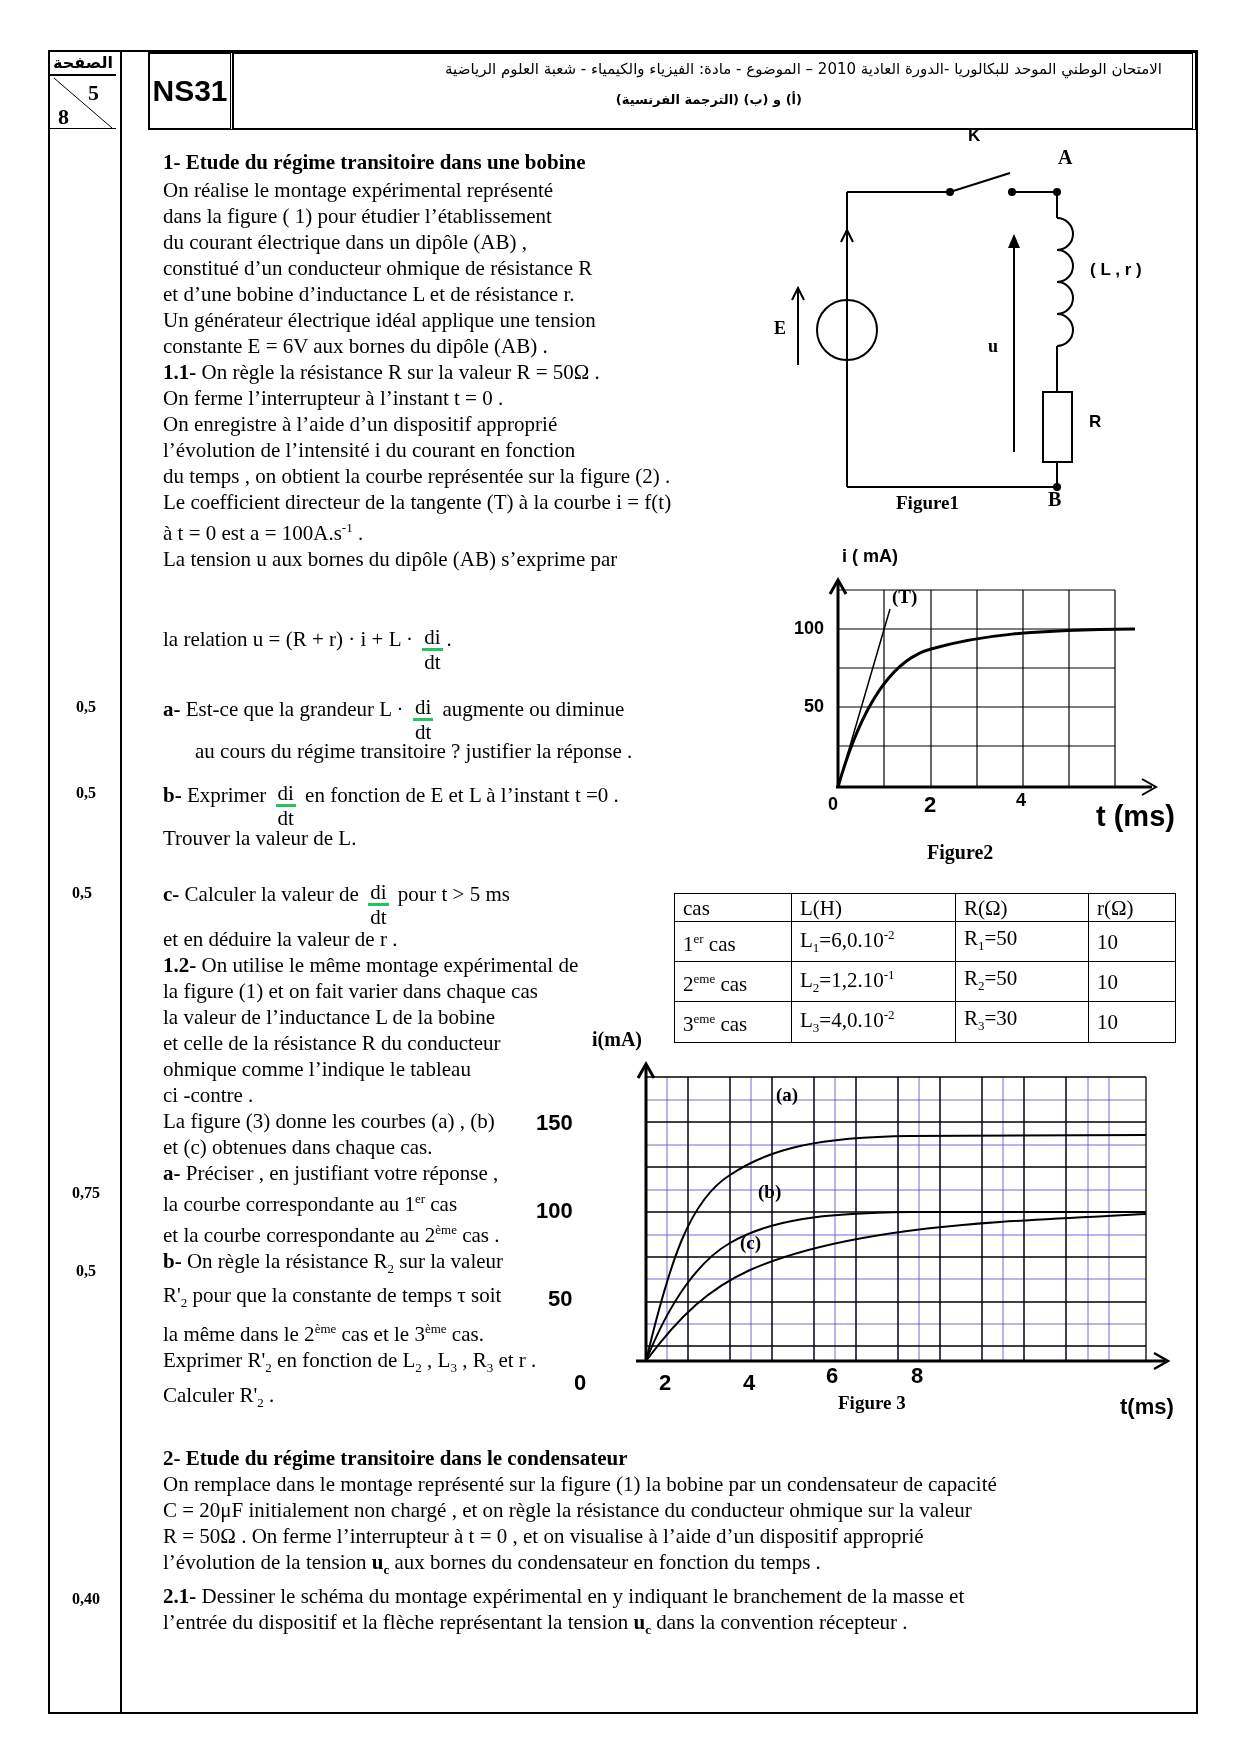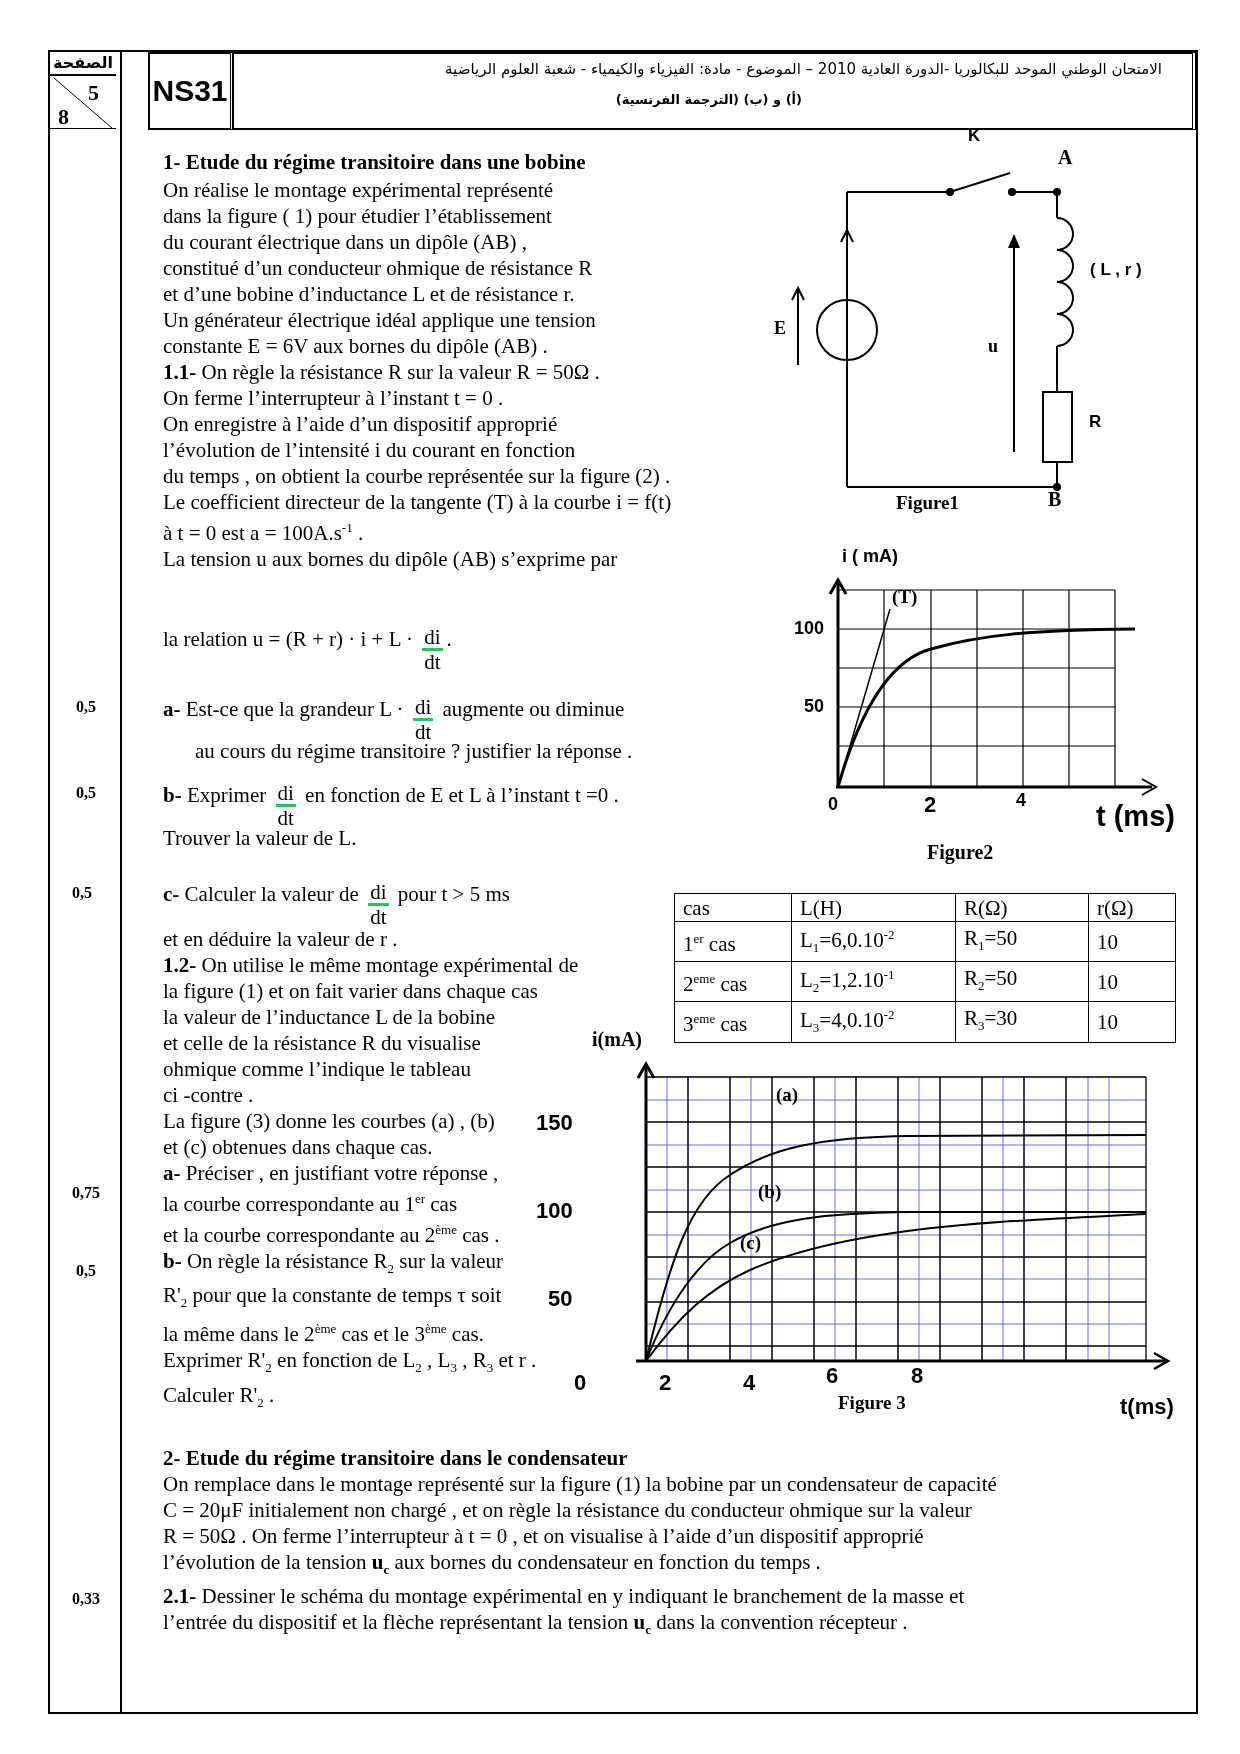--- a/index.html
+++ b/index.html
@@ -45,21 +45,21 @@
 <div class="abs title-box">
   <div class="abs title-l1">الامتحان الوطني الموحد للبكالوريا -الدورة العادية 2010 – الموضوع - مادة: الفيزياء والكيمياء - شعبة العلوم الرياضية</div>
   <div class="abs title-l2">(أ) و (ب) (الترجمة الفرنسية)</div>
 </div>
 
 <div class="abs score" style="top:698px">0,5</div>
 <div class="abs score" style="top:784px">0,5</div>
 <div class="abs score" style="top:884px;left:56px">0,5</div>
 <div class="abs score" style="top:1184px">0,75</div>
 <div class="abs score" style="top:1262px">0,5</div>
-<div class="abs score" style="top:1590px">0,33</div>
+<div class="abs score" style="top:1590px">0,40</div>
 
 <div class="abs txt b" style="left:163px;top:149px;">1- Etude du régime transitoire dans une bobine</div>
 <div class="abs" style="left:163px;top:177px;">
   <div class="txt">On réalise le montage expérimental représenté</div>
   <div class="txt">dans la figure ( 1)  pour étudier l’établissement</div>
   <div class="txt">du courant électrique dans un dipôle (AB) ,</div>
   <div class="txt">constitué d’un conducteur ohmique de résistance R</div>
   <div class="txt">et d’une bobine d’inductance L et de résistance r.</div>
   <div class="txt">Un générateur électrique idéal applique une tension</div>
   <div class="txt">constante E = 6V  aux bornes du dipôle (AB) .</div>
@@ -89,21 +89,21 @@
 
 <div class="abs txt" style="left:163px;top:865px;">
   <span class="b">c-</span><span>  Calculer la valeur de </span><span class="frac"><span class="num">di</span><span class="den">dt</span></span><span>  pour t &gt; 5 ms</span>
 </div>
 
 <div class="abs" style="left:163px;top:926px;">
   <div class="txt">et en déduire la valeur de r  .</div>
   <div class="txt"><span class="b">1.2-</span><span> On utilise le même montage expérimental de</span></div>
   <div class="txt">la figure (1) et on fait varier dans chaque cas</div>
   <div class="txt">la valeur de l’inductance L de la bobine</div>
-  <div class="txt">et celle de la résistance R du visualise</div>
+  <div class="txt">et celle de la résistance R du conducteur</div>
   <div class="txt"> ohmique comme l’indique le tableau</div>
   <div class="txt">ci -contre .</div>
   <div class="txt">La figure (3) donne les courbes (a) , (b)</div>
   <div class="txt">et (c) obtenues dans chaque cas.</div>
   <div class="txt"><span class="b">a-</span><span>    Préciser , en justifiant votre réponse ,</span></div>
   <div class="txt"><span>la courbe correspondante au 1</span><sup>er</sup><span> cas</span></div>
   <div class="txt"><span>et la courbe correspondante au 2</span><sup>ème</sup><span> cas .</span></div>
   <div class="txt"><span class="b">b-</span><span> On règle la résistance R</span><sub>2</sub><span> sur la valeur</span></div>
   <div class="txt"><span> R'</span><sub>2</sub><span> pour que la constante de temps τ soit</span></div>
   <div class="txt"><span>la même dans le 2</span><sup>ème</sup><span> cas et le 3</span><sup>ème</sup><span> cas.</span></div>

